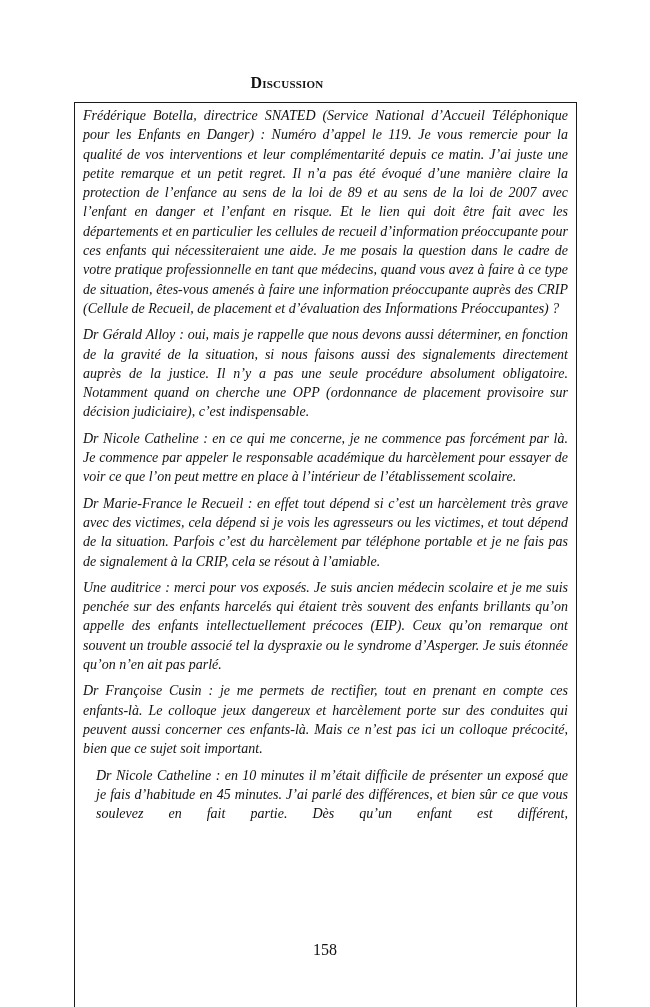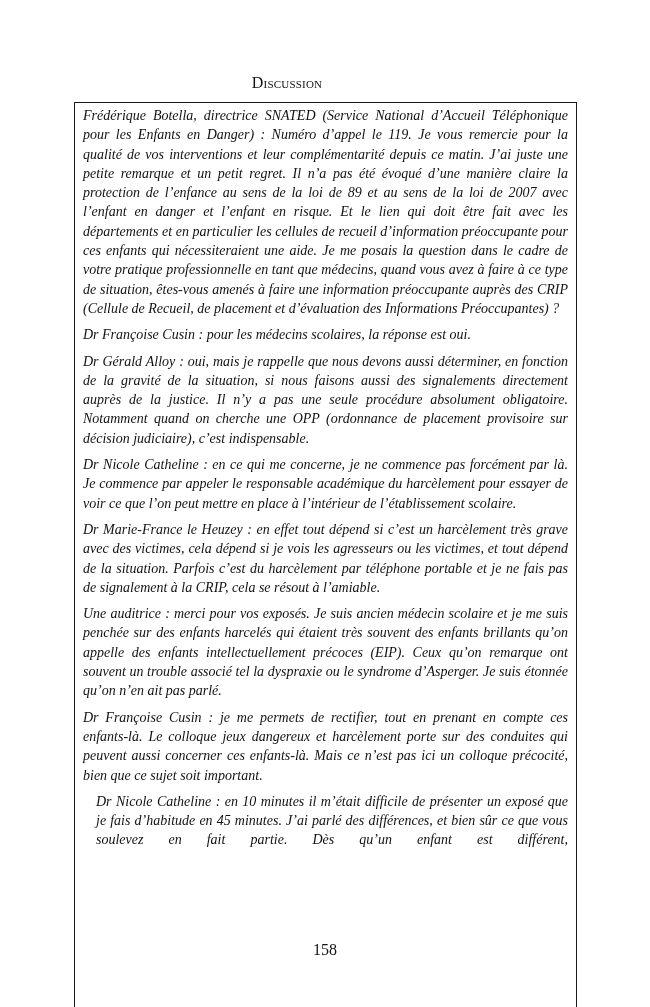--- a/index.html
+++ b/index.html
@@ -14,21 +14,21 @@
       overflow: hidden;
       font-family: "Liberation Serif", "DejaVu Serif", serif;
       color: #111111;
     }
     .page-heading {
       position: absolute;
       top: 73px;
       left: 0;
       width: 574px;
       text-align: center;
-      font-weight: normal;
+      font-weight: bold;
       font-size: 16px;
       font-variant: small-caps;
       letter-spacing: 0.2px;
       line-height: 20px;
     }
     .discussion-box {
       position: absolute;
       top: 102px;
       left: 74px;
       width: 503px;
@@ -60,22 +60,21 @@
       line-height: 20px;
     }
   </style>
 </head>
 <body>
 
 <div class="page-heading">Discussion</div>
 
 <div class="discussion-box">
   <p class="entry"><span class="speaker">Frédérique Botella, directrice SNATED (Service National d’Accueil Téléphonique pour les Enfants en Danger)</span><span> : Numéro d’appel le 119. Je vous remercie pour la qualité de vos interventions et leur complémentarité depuis ce matin. J’ai juste une petite remarque et un petit regret. Il n’a pas été évoqué d’une manière claire la protection de l’enfance au sens de la loi de 89 et au sens de la loi de 2007 avec l’enfant en danger et l’enfant en risque. Et le lien qui doit être fait avec les départements et en particulier les cellules de recueil d’information préoccupante pour ces enfants qui nécessiteraient une aide. Je me posais la question dans le cadre de votre pratique professionnelle en tant que médecins, quand vous avez à faire à ce type de situation, êtes-vous amenés à faire une information préoccupante auprès des CRIP (Cellule de Recueil, de placement et d’évaluation des Informations Préoccupantes) ?</span></p>
-  <p class="entry"><span class="speaker">Dr Françoise Cusin</span><span> : pour les médecins scolaires, la réponse est oui.</span></p>
   <p class="entry"><span class="speaker">Dr Gérald Alloy</span><span> : oui, mais je rappelle que nous devons aussi déterminer, en fonction de la gravité de la situation, si nous faisons aussi des signalements directement auprès de la justice. Il n’y a pas une seule procédure absolument obligatoire. Notamment quand on cherche une OPP (ordonnance de placement provisoire sur décision judiciaire), c’est indispensable.</span></p>
   <p class="entry"><span class="speaker">Dr Nicole Catheline</span><span> : en ce qui me concerne, je ne commence pas forcément par là. Je commence par appeler le responsable académique du harcèlement pour essayer de voir ce que l’on peut mettre en place à l’intérieur de l’établissement scolaire.</span></p>
-  <p class="entry"><span class="speaker">Dr Marie-France le Heuzey</span><span> : en effet tout dépend si c’est un harcèlement très grave avec des victimes, cela dépend si je vois les agresseurs ou les victimes, et tout dépend de la situation. Parfois c’est du harcèlement par téléphone portable et je ne fais pas de signalement à la CRIP, cela se résout à l’amiable.</span></p>
+  <p class="entry"><span class="speaker">Dr Marie-France le Recueil</span><span> : en effet tout dépend si c’est un harcèlement très grave avec des victimes, cela dépend si je vois les agresseurs ou les victimes, et tout dépend de la situation. Parfois c’est du harcèlement par téléphone portable et je ne fais pas de signalement à la CRIP, cela se résout à l’amiable.</span></p>
   <p class="entry"><span class="speaker">Une auditrice</span><span> : merci pour vos exposés. Je suis ancien médecin scolaire et je me suis penchée sur des enfants harcelés qui étaient très souvent des enfants brillants qu’on appelle des enfants intellectuellement précoces (EIP). Ceux qu’on remarque ont souvent un trouble associé tel la dyspraxie ou le syndrome d’Asperger. Je suis étonnée qu’on n’en ait pas parlé.</span></p>
   <p class="entry"><span class="speaker">Dr Françoise Cusin</span><span> : je me permets de rectifier, tout en prenant en compte ces enfants-là. Le colloque jeux dangereux et harcèlement porte sur des conduites qui peuvent aussi concerner ces enfants-là. Mais ce n’est pas ici un colloque précocité, bien que ce sujet soit important.</span></p>
   <p class="entry" style="text-align-last: justify; margin-left: 13px;"><span class="speaker">Dr Nicole Catheline</span><span> : en 10 minutes il m’était difficile de présenter un exposé que je fais d’habitude en 45 minutes. J’ai parlé des différences, et bien sûr ce que vous soulevez en fait partie. Dès qu’un enfant est différent,</span></p>
 </div>
 
 <div class="page-number">158</div>
 
 </body></html>

